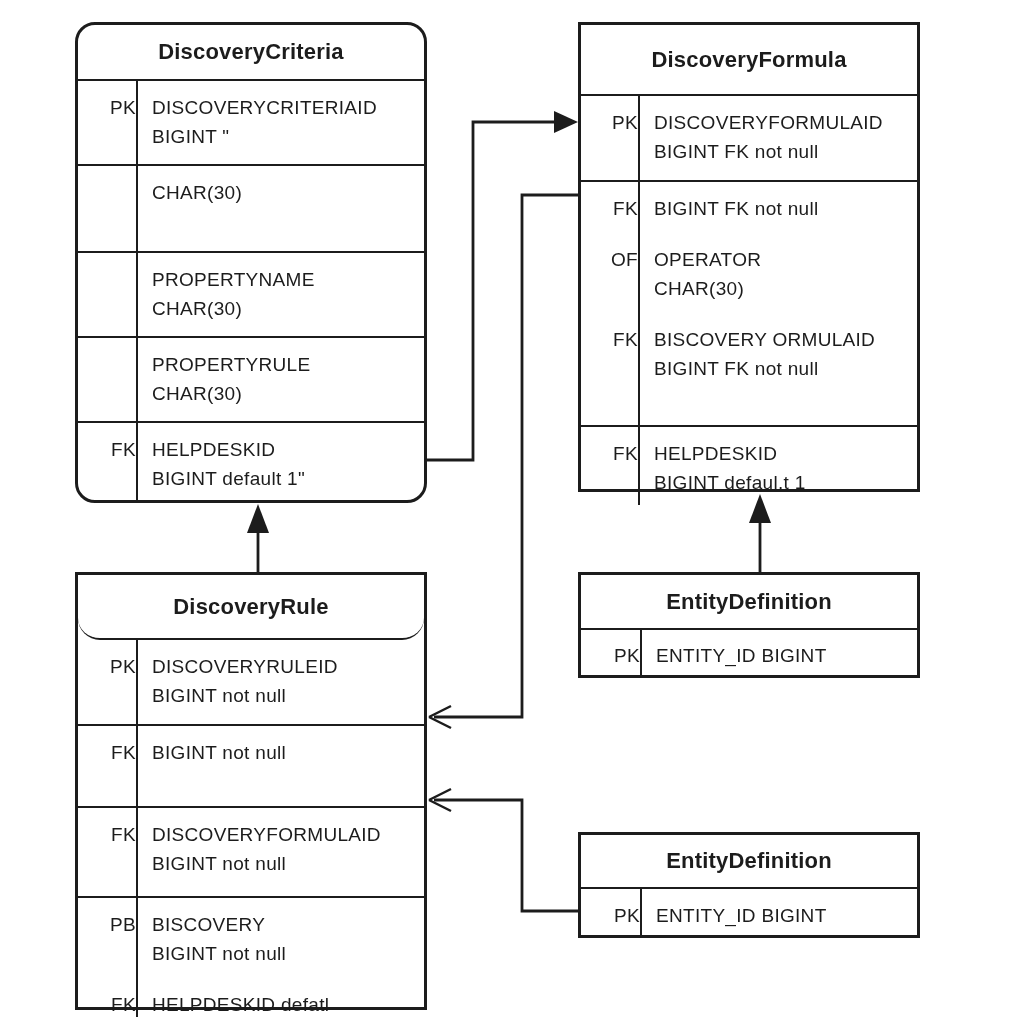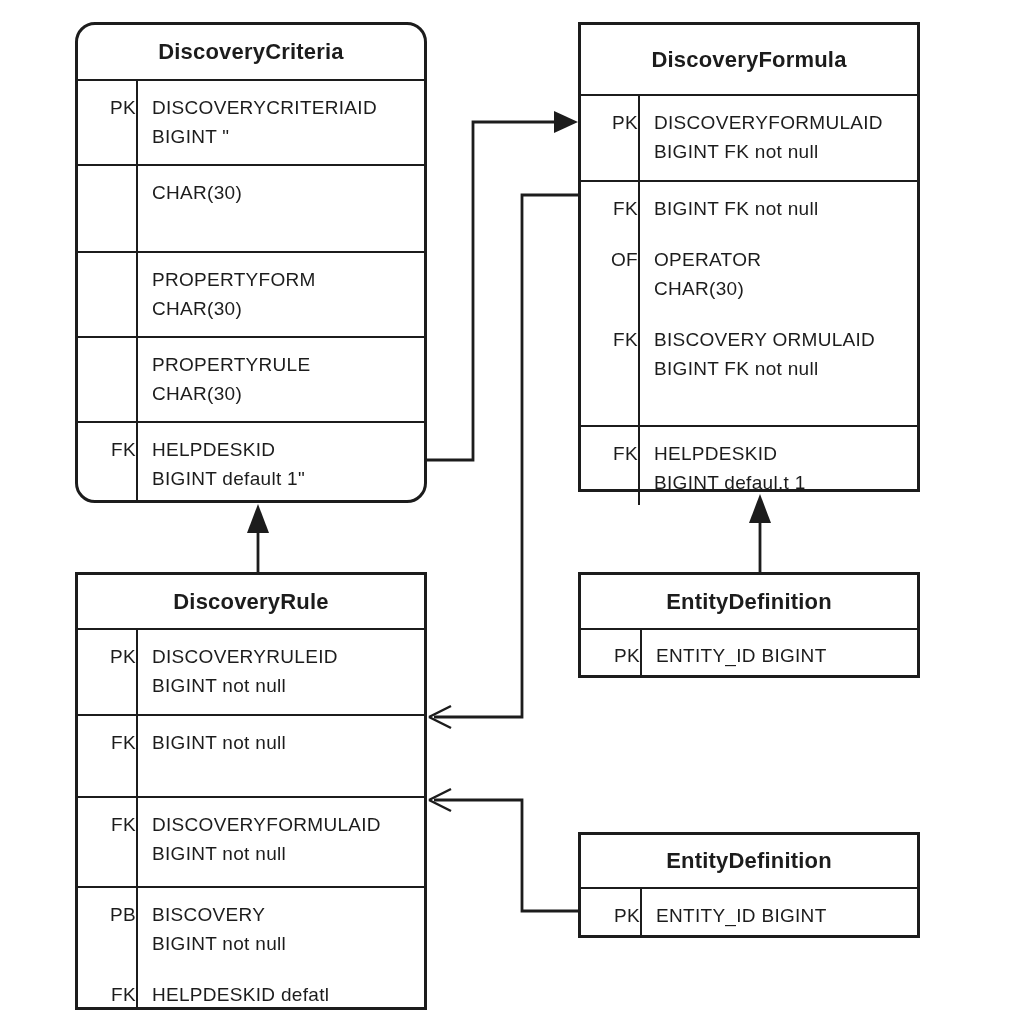--- a/index.html
+++ b/index.html
@@ -108,21 +108,21 @@
             <span class="er-key" style="width: 58px;"></span>
             <div class="er-lines">
               <div class="attr-line">CHAR(30)</div>
             </div>
           </div>
         </div>
         <div class="er-row has-border" style="height: 85px;">
           <div class="er-entry">
             <span class="er-key" style="width: 58px;"></span>
             <div class="er-lines">
-              <div class="attr-line">PROPERTYFORM</div>
+              <div class="attr-line">PROPERTYNAME</div>
               <div class="attr-line">CHAR(30)</div>
             </div>
           </div>
         </div>
         <div class="er-row has-border" style="height: 85px;">
           <div class="er-entry">
             <span class="er-key" style="width: 58px;"></span>
             <div class="er-lines">
               <div class="attr-line">PROPERTYRULE</div>
               <div class="attr-line">CHAR(30)</div>
@@ -180,21 +180,21 @@
             <span class="er-key" style="width: 57px;">FK</span>
             <div class="er-lines">
               <div class="attr-line">HELPDESKID</div>
               <div class="attr-line">BIGINT defaul.t 1</div>
             </div>
           </div>
         </div>
       </div>
     </div>
     <div class="er-table" style="left: 75px; top: 572px; width: 352px; height: 438px;">
-      <div class="er-title" style="height: 55px;">DiscoveryRule</div>
+      <div class="er-title" style="height: 65px; border-radius: 22px;">DiscoveryRule</div>
       <div class="er-body" style="height: 377px;">
         <div class="key-divider" style="left: 58px;"></div>
         <div class="er-row has-border" style="height: 86px;">
           <div class="er-entry">
             <span class="er-key" style="width: 58px;">PK</span>
             <div class="er-lines">
               <div class="attr-line">DISCOVERYRULEID</div>
               <div class="attr-line">BIGINT not null</div>
             </div>
           </div>

